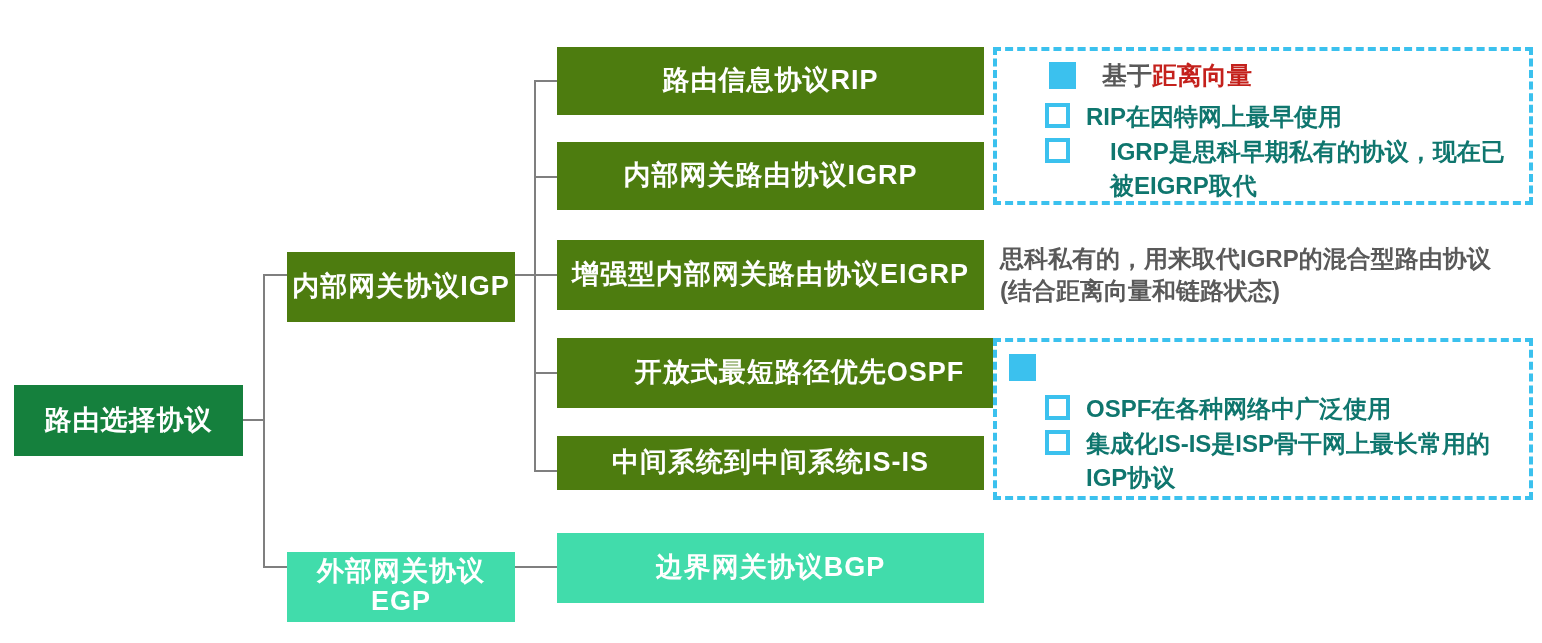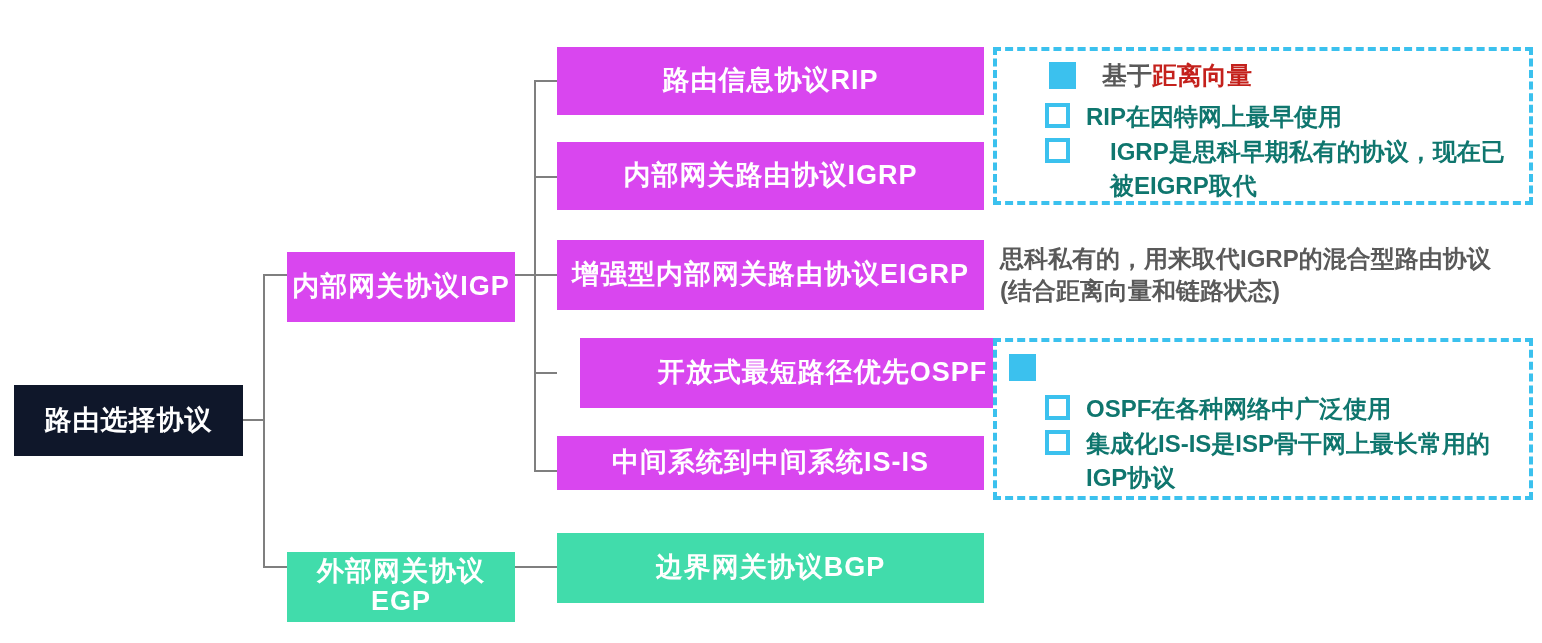--- a/index.html
+++ b/index.html
@@ -20,23 +20,23 @@
     display: flex;
     align-items: center;
     justify-content: center;
     color: #ffffff;
     font-weight: bold;
     font-size: 27px;
     letter-spacing: 1px;
     text-align: center;
     line-height: 1.1;
   }
-  .node.cyan  { background: #d946ef; }
+  .node.cyan  { background: #4d7c0f; }
   .node.green { background: #41DCAB; }
-  .node.gray  { background: #0f172a; }
+  .node.gray  { background: #15803d; }
 
   .conn {
     position: absolute;
     background: #7F7F7F;
   }
   .conn.h { height: 2px; }
   .conn.v { width: 2px; }
 
   .callout {
     position: absolute;
@@ -132,21 +132,21 @@
   </div>
 
   <div class="node cyan" style="left:557px; top:142px; width:427px; height:68px;">
     <span>内部网关路由协议IGRP</span>
   </div>
 
   <div class="node cyan" style="left:557px; top:240px; width:427px; height:70px;">
     <span>增强型内部网关路由协议EIGRP</span>
   </div>
 
-  <div class="node cyan" style="left:557px; top:338px; width:485px; height:70px;margin-left:23px;">
+  <div class="node cyan" style="left:557px; top:338px; width:485px; height:70px;">
     <span>开放式最短路径优先OSPF</span>
   </div>
 
   <div class="node cyan" style="left:557px; top:436px; width:427px; height:54px;">
     <span>中间系统到中间系统IS-IS</span>
   </div>
 
   <div class="node green" style="left:557px; top:533px; width:427px; height:70px;">
     <span>边界网关协议BGP</span>
   </div>

